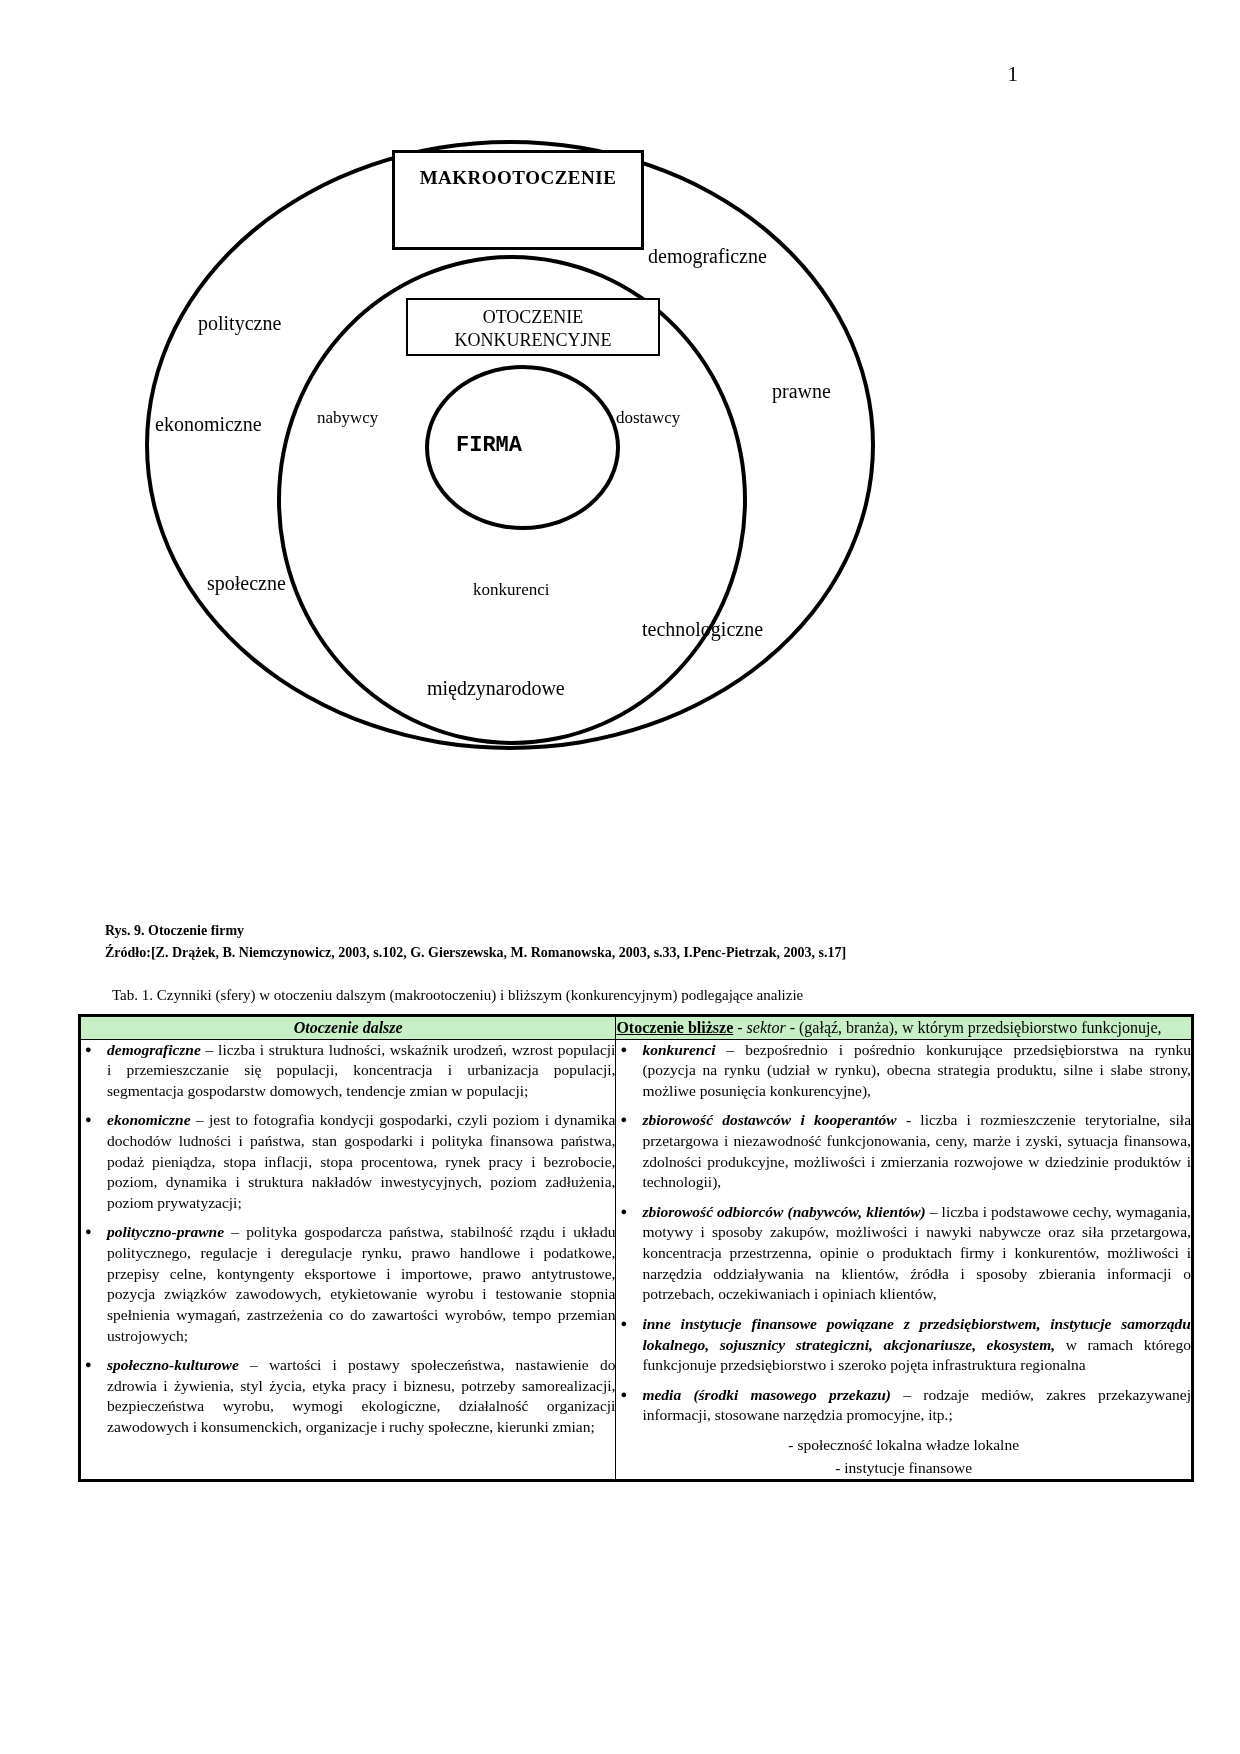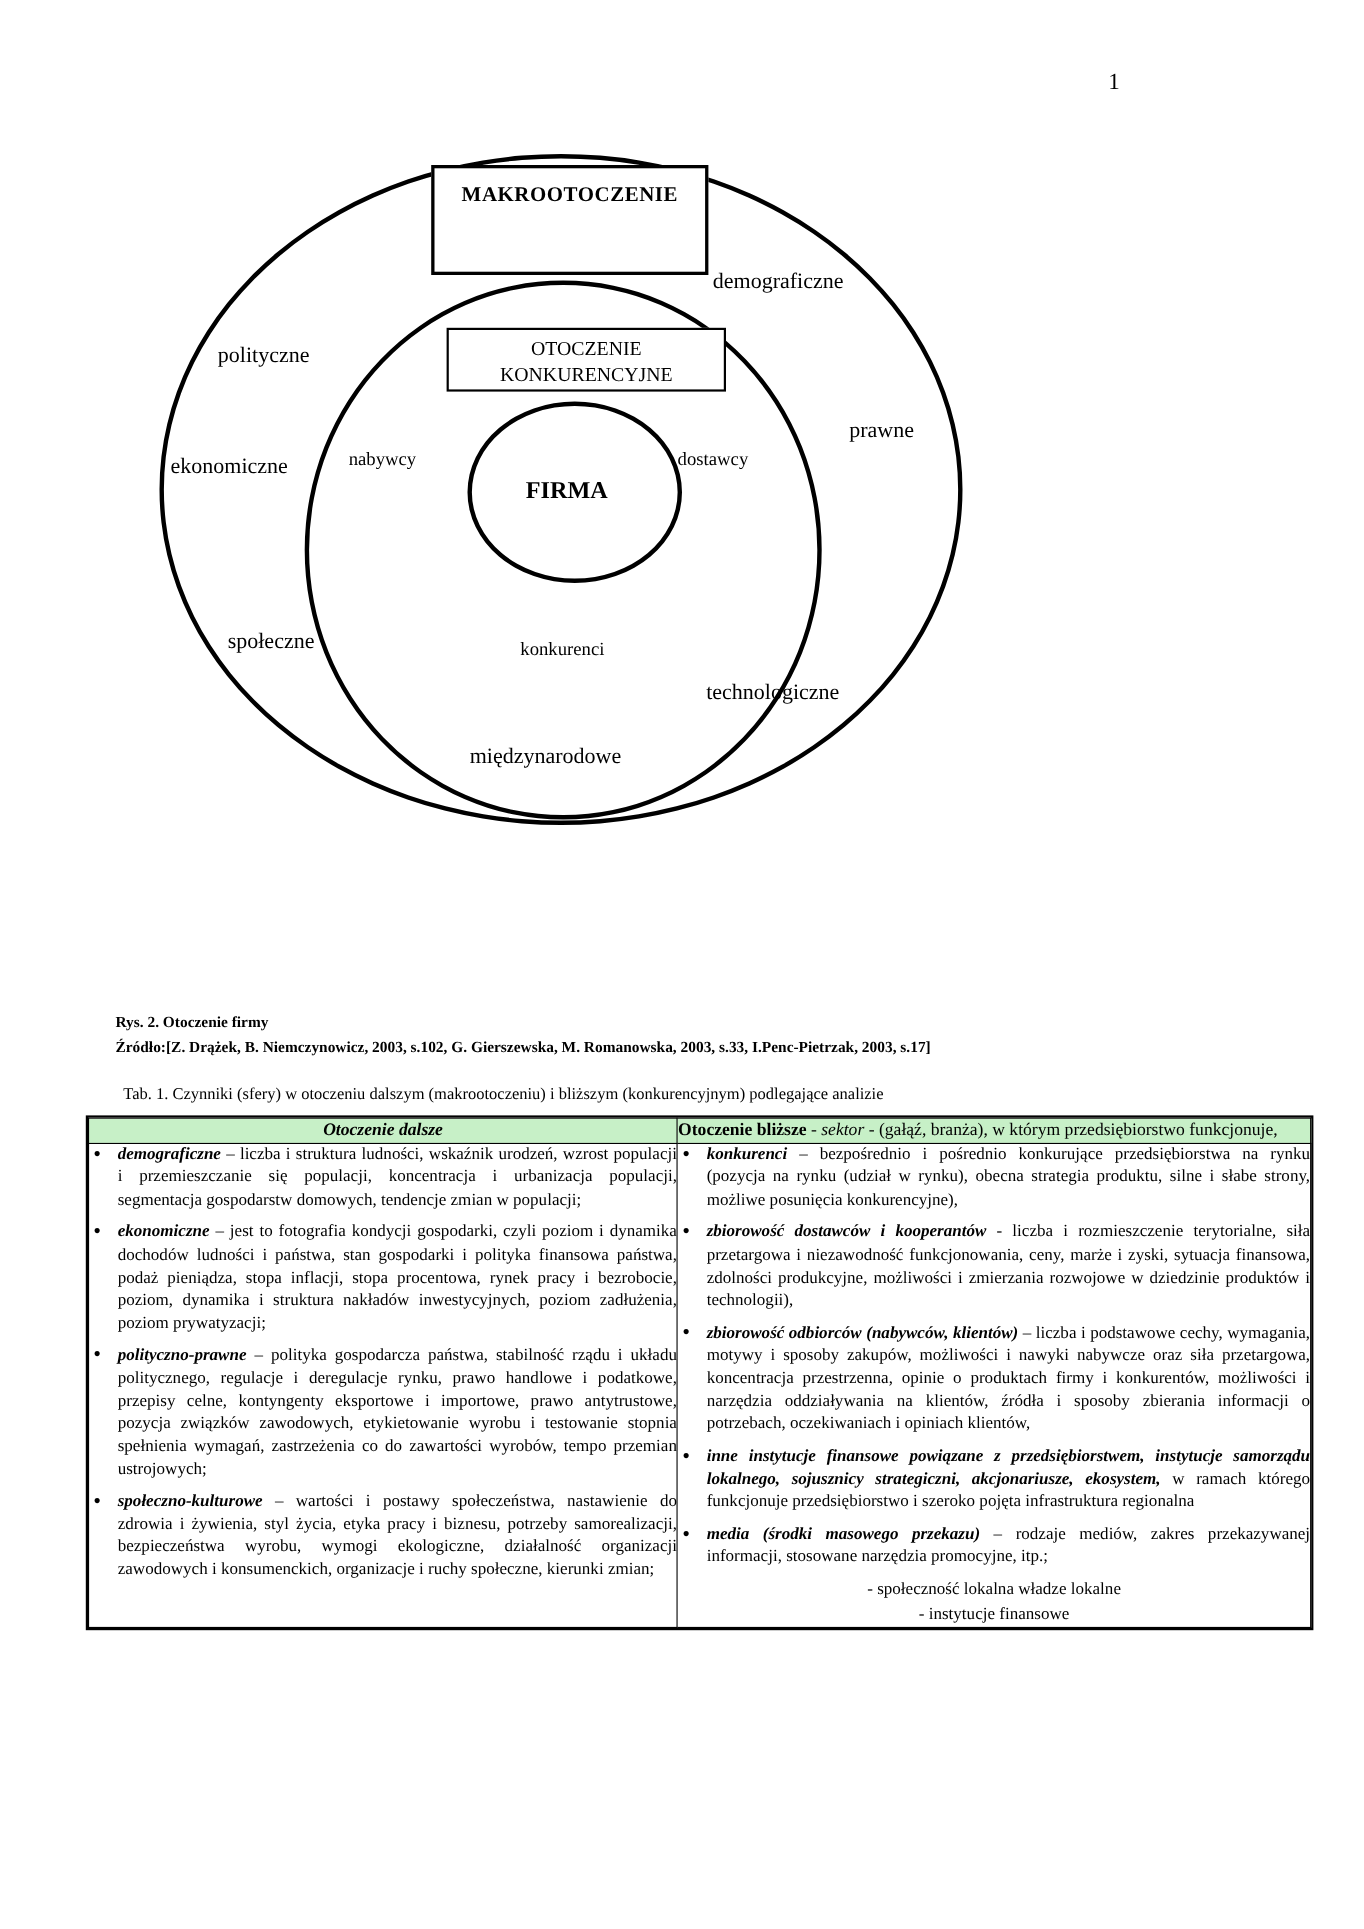--- a/index.html
+++ b/index.html
@@ -153,21 +153,21 @@
     line-height: 1.35;
   }
   .hdr-left {
     text-align: center;
     font-weight: bold;
     font-style: italic;
   }
   .hdr-right {
     text-align: justify;
   }
-  .hdr-right b { font-weight: bold; }
+  .hdr-right b { font-weight: bold; text-decoration: underline; }
   .hdr-right i { font-style: italic; font-weight: normal; }
 
   .body-cell {
     padding: 8px 10px 10px 8px;
     font-size: 15.5px;
     line-height: 1.33;
   }
   .col-left  { width: 452px; }
   .col-right { width: 486px; }
 
@@ -218,37 +218,37 @@
       <span class="txt">
         <span>OTOCZENIE</span><br>
         <span>KONKURENCYJNE</span>
       </span>
     </div>
 
     <div class="label-box box-makro">
       <span class="txt">MAKROOTOCZENIE</span>
     </div>
 
-    <div class="dlabel firma" style="left:478px; top:313px;">FIRMA</div>
+    <div class="dlabel firma" style="left:456px; top:313px;font-family:Liberation Mono, monospace;">FIRMA</div>
 
     <div class="dlabel big" style="left:648px; top:125px;">demograficzne</div>
     <div class="dlabel big" style="left:198px; top:192px;">polityczne</div>
     <div class="dlabel big" style="left:772px; top:260px;">prawne</div>
     <div class="dlabel big" style="left:155px; top:293px;">ekonomiczne</div>
     <div class="dlabel big" style="left:207px; top:452px;">społeczne</div>
     <div class="dlabel big" style="left:642px; top:498px;">technologiczne</div>
     <div class="dlabel big" style="left:427px; top:557px;">międzynarodowe</div>
 
     <div class="dlabel small" style="left:317px; top:288px;">nabywcy</div>
     <div class="dlabel small" style="left:616px; top:288px;">dostawcy</div>
     <div class="dlabel small" style="left:473px; top:460px;">konkurenci</div>
   </div>
 
   <div class="fig-caption">
-    <div>Rys. 2. Otoczenie firmy</div>
+    <div>Rys. 9. Otoczenie firmy</div>
     <div>Źródło:[Z. Drążek, B. Niemczynowicz, 2003, s.102, G. Gierszewska, M. Romanowska, 2003, s.33, I.Penc-Pietrzak, 2003, s.17]</div>
   </div>
 
   <div class="tab-caption">Tab. 1. Czynniki (sfery) w otoczeniu dalszym (makrootoczeniu) i bliższym (konkurencyjnym) podlegające analizie</div>
 
   <div class="tbl-wrap">
     <table class="main">
       <tbody>
           <tr>
         <td class="hdr-cell hdr-left col-left">Otoczenie dalsze</td>

